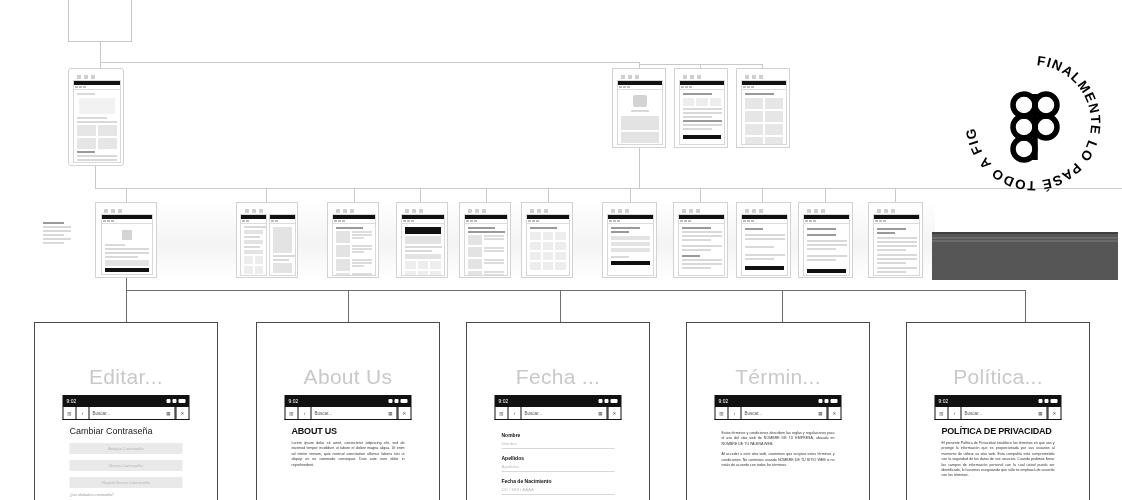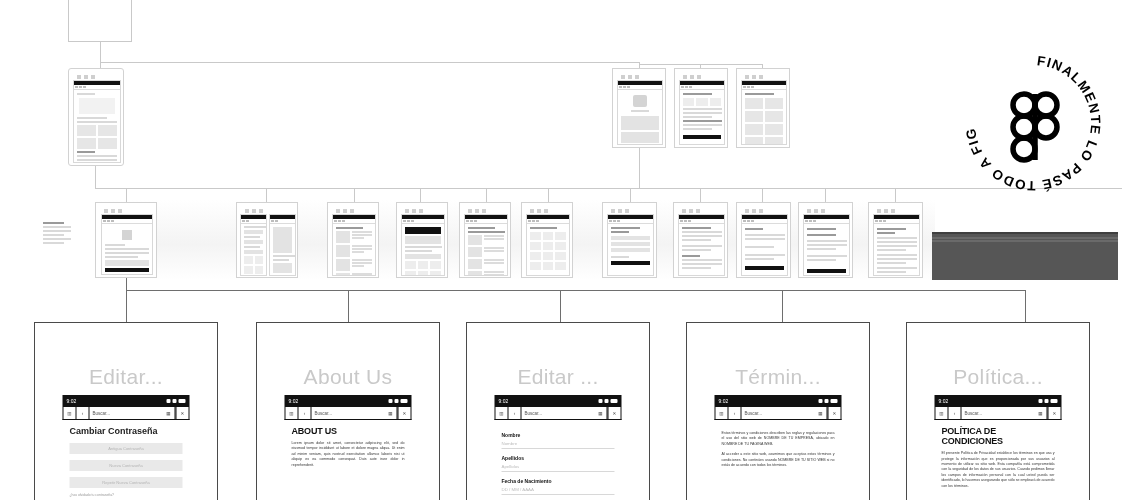--- a/index.html
+++ b/index.html
@@ -70,21 +70,21 @@
   .screen .br{
     height:13px;border:1px solid #111;border-top:none;display:flex;align-items:center;
     font-size:4.5px;color:#555;box-sizing:border-box;
   }
   .screen .br .seg{border-right:1px solid #111;height:100%;display:flex;align-items:center;justify-content:center;}
   .screen .br .seg.w{flex:1;justify-content:flex-start;padding-left:3px;border-right:none;}
   .screen .br .seg.n{width:12px;}
   .screen .br .seg.e{width:12px;border-right:none;border-left:1px solid #111;}
   .screen .body{padding:6px 7px 0 7px;}
   .h-cond{font-size:9px;font-weight:bold;line-height:1.12;color:#111;letter-spacing:-.2px;}
-  .h-plain{font-size:9px;line-height:1.2;color:#222;font-weight:bold;}
+  .h-plain{font-size:9px;line-height:1.2;color:#222;}
   .para{font-size:3.6px;line-height:1.5;color:#333;text-align:justify;margin-top:5px;}
   .pill{background:#e9e9e9;height:11px;margin-top:6px;display:flex;align-items:center;justify-content:center;
         font-size:4px;color:#b4b4b4;}
   .microlink{font-size:3.4px;color:#999;margin-top:5px;}
   .field{margin-top:6px;}
   .field .lb{font-size:5px;font-weight:bold;color:#111;}
   .field .ip{font-size:4.4px;color:#bdbdbd;padding:3px 0 2px 0;border-bottom:1px solid #d8d8d8;}
 
   
   .dark-stack{position:absolute;background:#565656;border-top:2px solid #3f3f3f;}
@@ -665,21 +665,21 @@
         <span class="seg e">✕</span>
       </div>
       <div class="body">
         <div class="h-cond">ABOUT US</div>
         <div class="para">Lorem ipsum dolor sit amet, consectetur adipiscing elit, sed do eiusmod tempor incididunt ut labore et dolore magna aliqua. Ut enim ad minim veniam, quis nostrud exercitation ullamco laboris nisi ut aliquip ex ea commodo consequat. Duis aute irure dolor in reprehenderit.</div>
       </div>
     </div>
   </div>
 
   <div class="bigcard" style="left:466px;top:322px;width:184px;height:190px;">
-    <div class="title">Editar ...</div>
+    <div class="title">Fecha ...</div>
     <div class="screen">
       <div class="sb">
         <span>9:02</span>
         <span class="ic">
             <b></b>
             <b></b>
             <b style="width:7px"></b>
           </span>
       </div>
       <div class="br">
@@ -744,21 +744,21 @@
           </span>
       </div>
       <div class="br">
         <span class="seg n">▥</span>
         <span class="seg n">‹</span>
         <span class="seg w">Buscar...</span>
         <span class="seg n">▦</span>
         <span class="seg e">✕</span>
       </div>
       <div class="body">
-        <div class="h-cond">POLÍTICA DE CONDICIONES</div>
+        <div class="h-cond">POLÍTICA DE PRIVACIDAD</div>
         <div class="para">El presente Política de Privacidad establece los términos en que usa y protege la información que es proporcionada por sus usuarios al momento de utilizar su sitio web. Esta compañía está comprometida con la seguridad de los datos de sus usuarios. Cuando pedimos llenar los campos de información personal con la cual usted pueda ser identificado, lo hacemos asegurando que sólo se empleará de acuerdo con los términos.</div>
       </div>
     </div>
   </div>
 
   <div class="badge" style="left:958px;top:48px;width:150px;height:150px;">
     <svg width="150" height="150" viewBox="0 0 150 150" aria-hidden="true">
       <defs>
         <path id="badgeArc" d="M 75,75 m -58,0 a 58,58 0 1,1 116,0 a 58,58 0 1,1 -116,0"></path>
       </defs>

